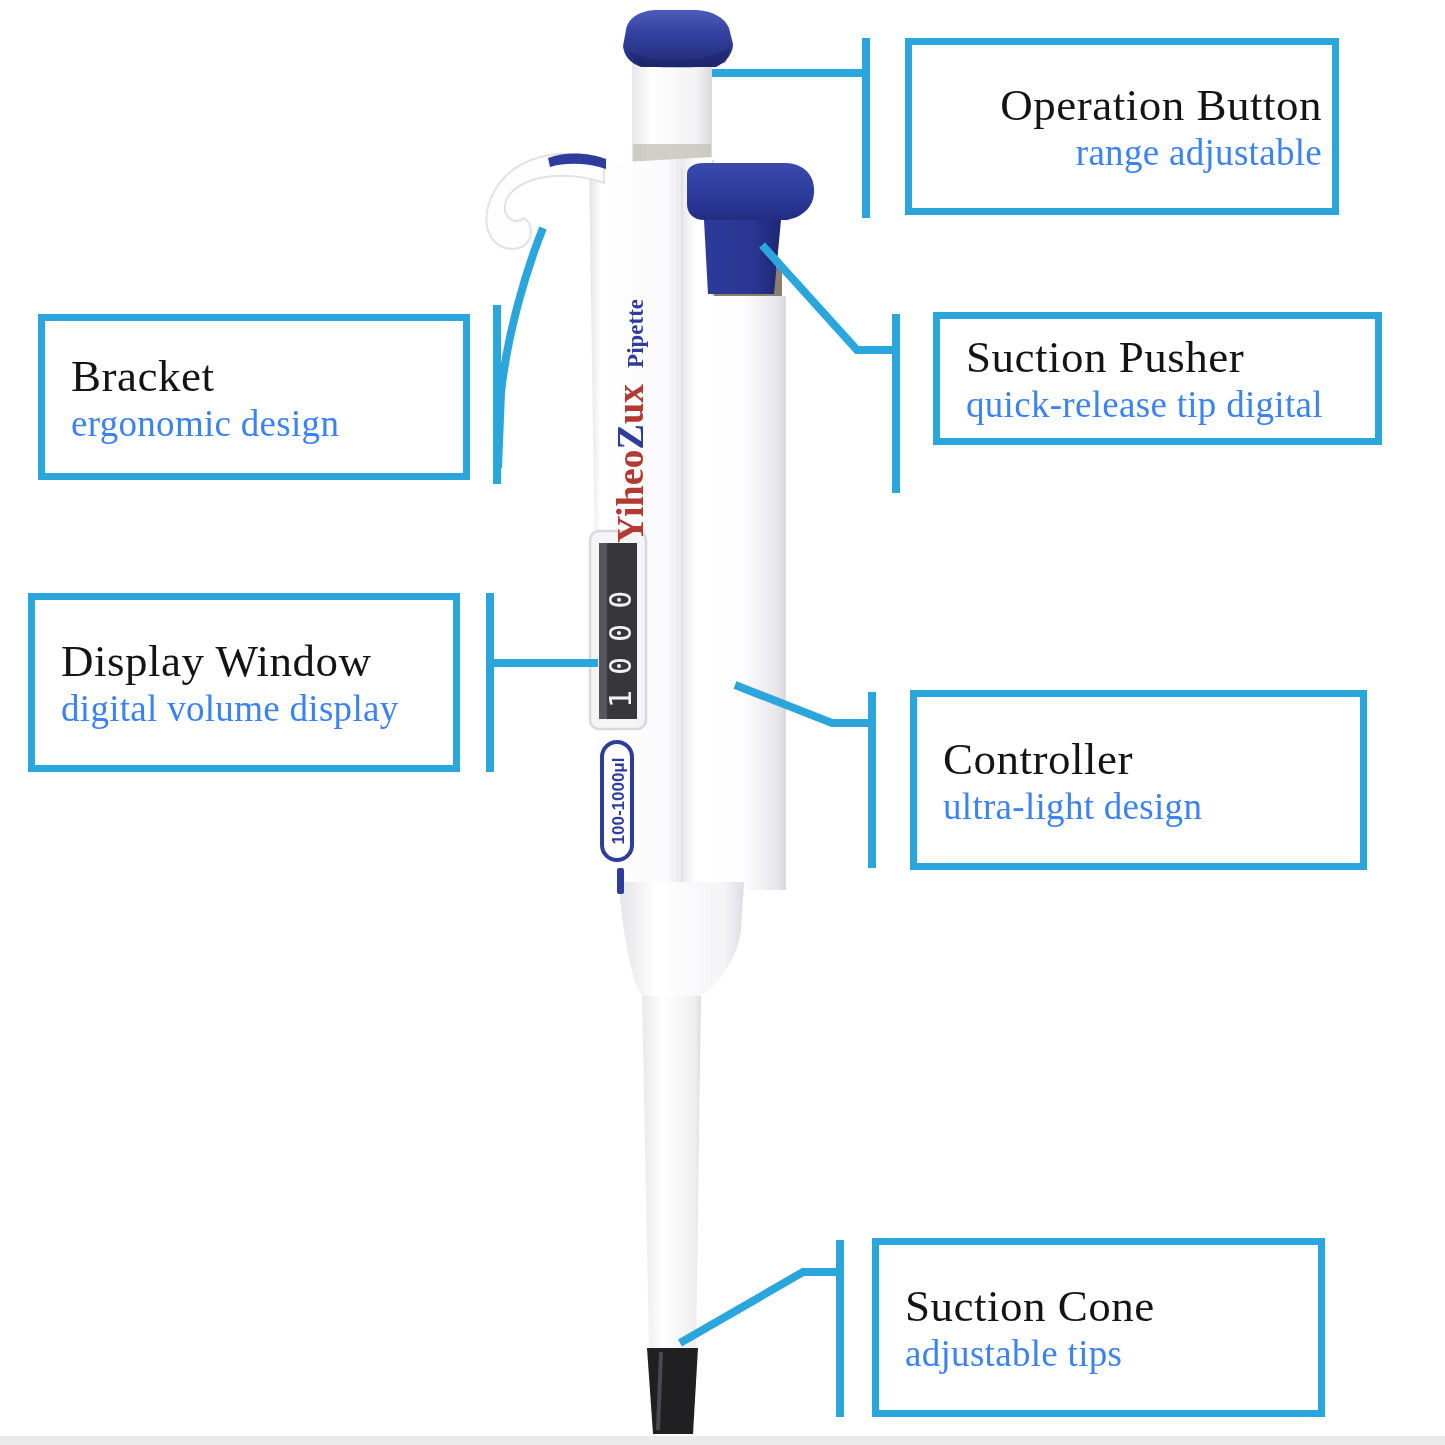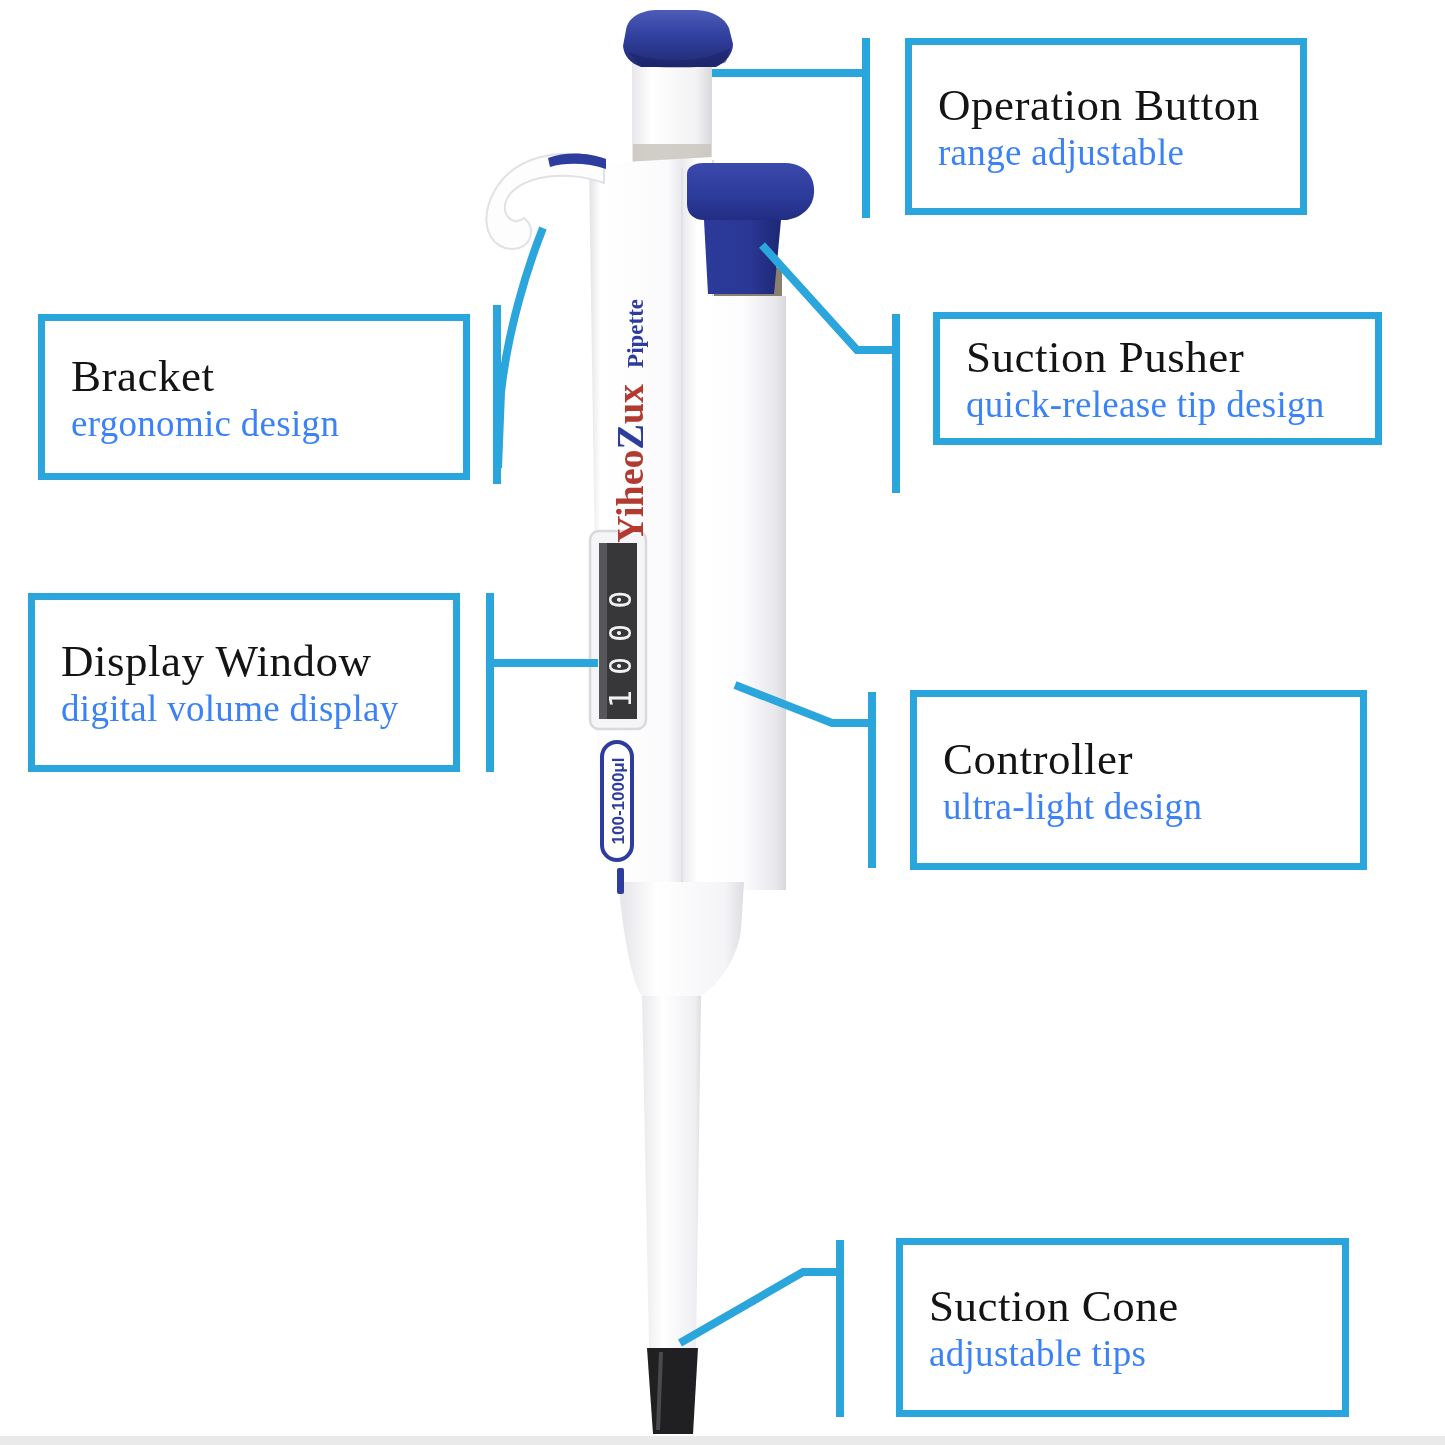--- a/index.html
+++ b/index.html
@@ -137,44 +137,44 @@
       <line x1="490" y1="593" x2="490" y2="772"></line>
 
       <polyline points="735,685 832,723 868,723"></polyline>
       <line x1="872" y1="692" x2="872" y2="868"></line>
 
       <polyline points="680,1343 803,1272 837,1272"></polyline>
       <line x1="840" y1="1240" x2="840" y2="1417"></line>
     </g>
   </svg>
 
-  <div class="callout" style="left:905px;top:38px;width:402px;height:177px;">
+  <div class="callout" style="left:905px;top:38px;width:434px;height:177px;text-align:right;">
     <div class="title">Operation Button</div>
     <div class="subtitle">range adjustable</div>
   </div>
 
   <div class="callout" style="left:38px;top:314px;width:432px;height:166px;justify-content:center;">
     <div class="title">Bracket</div>
     <div class="subtitle">ergonomic design</div>
   </div>
 
   <div class="callout" style="left:933px;top:312px;width:449px;height:133px;">
     <div class="title">Suction Pusher</div>
-    <div class="subtitle">quick-release tip design</div>
+    <div class="subtitle">quick-release tip digital</div>
   </div>
 
   <div class="callout" style="left:910px;top:690px;width:457px;height:180px;">
     <div class="title">Controller</div>
     <div class="subtitle">ultra-light design</div>
   </div>
 
   <div class="callout" style="left:28px;top:593px;width:432px;height:179px;">
     <div class="title">Display Window</div>
     <div class="subtitle">digital volume display</div>
   </div>
 
-  <div class="callout" style="left:896px;top:1238px;width:453px;height:179px;">
+  <div class="callout" style="left:872px;top:1238px;width:453px;height:179px;">
     <div class="title">Suction Cone</div>
     <div class="subtitle">adjustable tips</div>
   </div>
 
   <div class="bottom-strip"></div>
 </div>
 
 </body></html>

